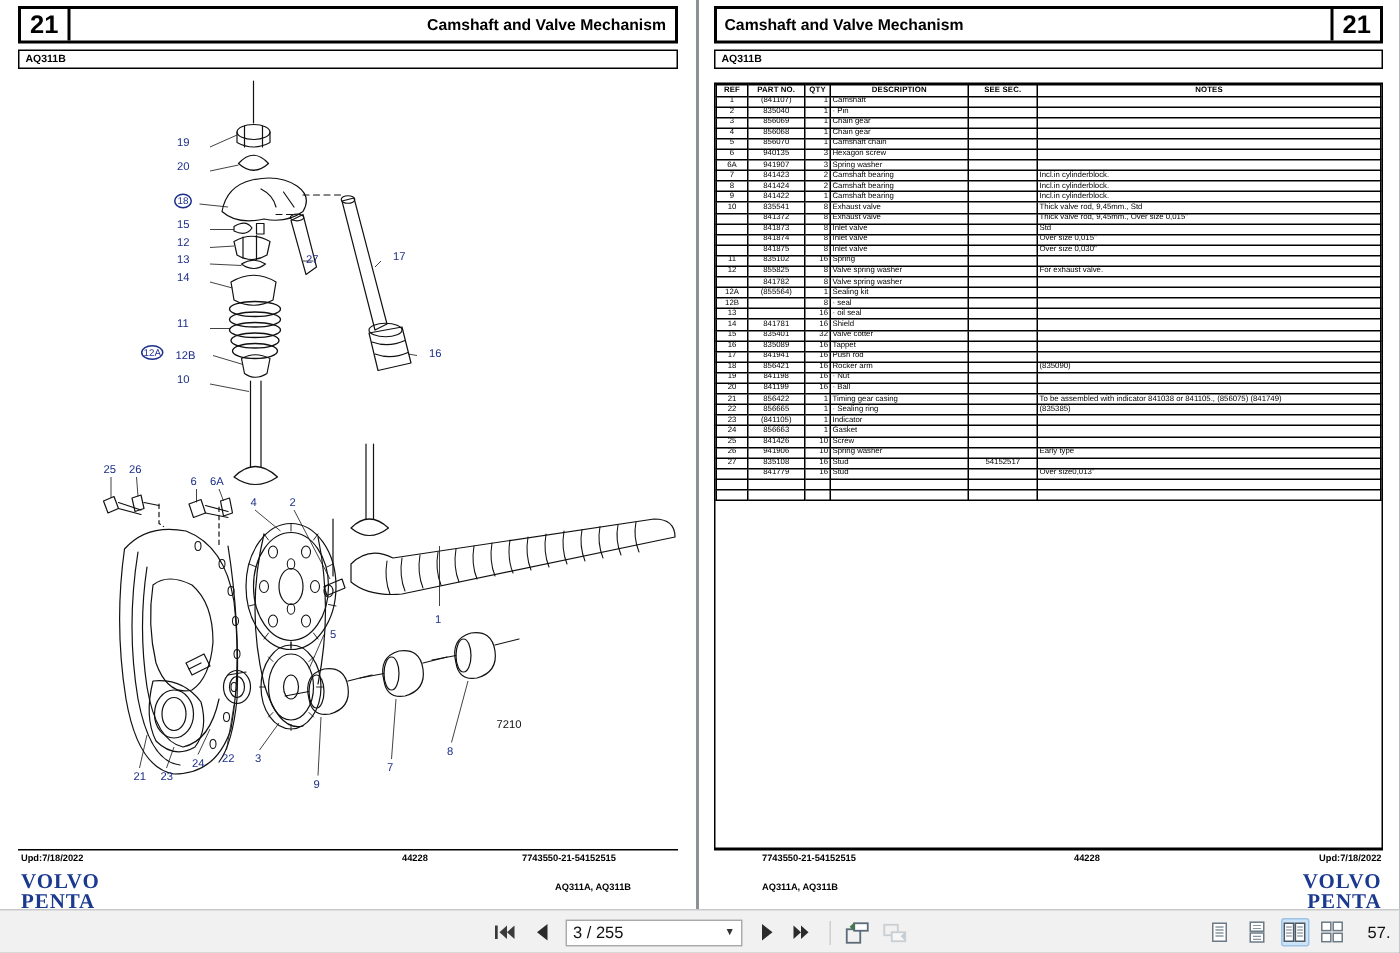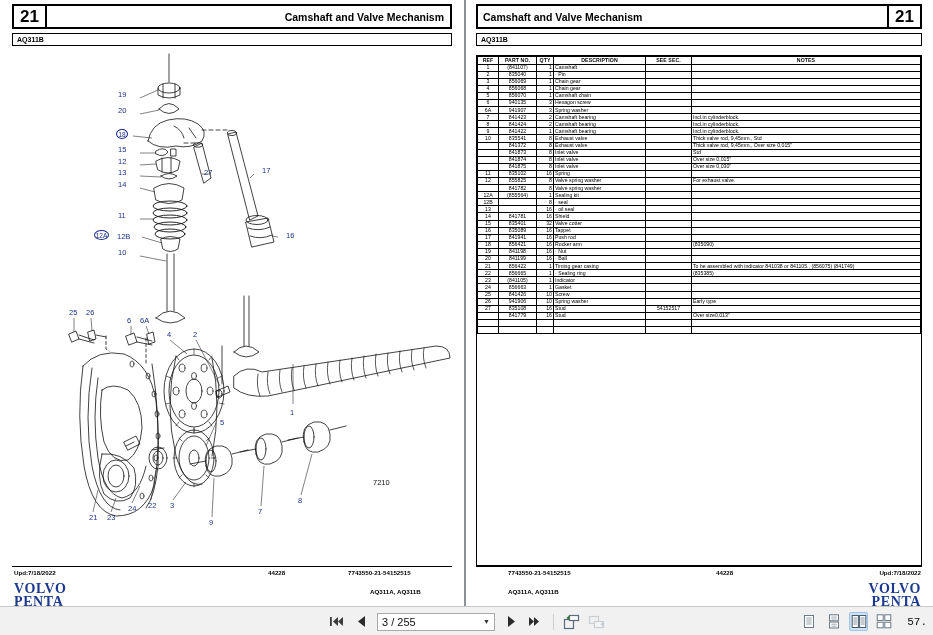--- a/index.html
+++ b/index.html
@@ -48,29 +48,29 @@
   .c-sec{width:46px;text-align:center;}
   .c-notes{text-align:left;padding-left:2px;}
   .tbl-outer{position:absolute;border:1.2px solid #000;box-sizing:border-box;}
 
   
   .diagram{position:absolute;left:6px;top:46px;width:452px;height:505px;}
   .cal{position:absolute;color:#1c2f8a;font-size:7.5px;font-family:"Liberation Sans",sans-serif;}
   .cal-circ{position:absolute;color:#1c2f8a;font-size:6.5px;border:1px solid #1c2f8a;
             border-radius:50%;width:12px;height:10px;display:flex;align-items:center;
             justify-content:center;box-sizing:border-box;}
-  .figno{position:absolute;font-size:7.5px;color:#111;margin-left:42px;}
+  .figno{position:absolute;font-size:7.5px;color:#111;}
 
   
   .toolbar{position:absolute;left:0;top:606px;width:933px;height:29px;
            background:#f1f1f1;border-top:1px solid #c9c9c9;
            display:flex;align-items:center;}
   .tb-center{position:absolute;left:0;right:0;display:flex;align-items:center;
              justify-content:center;gap:6px;}
-  .tb-right{position:absolute;right:6px;display:flex;align-items:center;gap:6px;font-family:Liberation Mono, monospace;}
+  .tb-right{position:absolute;right:6px;display:flex;align-items:center;gap:6px;}
   .tb-btn{width:19px;height:19px;display:flex;align-items:center;justify-content:center;
           background:transparent;border:none;cursor:pointer;color:#222;}
   .tb-btn.disabled{opacity:0.38;}
   .tb-btn.active{background:#cde3f7;border:1px solid #9ec4e8;border-radius:2px;box-sizing:border-box;}
   .pagebox{display:flex;align-items:center;background:#fff;border:1px solid #a9a9a9;
            height:18px;width:118px;box-sizing:border-box;padding:0 4px;
            font-size:11px;color:#111;justify-content:space-between;cursor:pointer;}
   .pagebox .caret{font-size:7px;color:#333;}
   .zoomval{font-size:11px;color:#111;margin-left:8px;white-space:nowrap;}
   .sep{width:1px;height:16px;background:#cfcfcf;margin:0 2px;}

